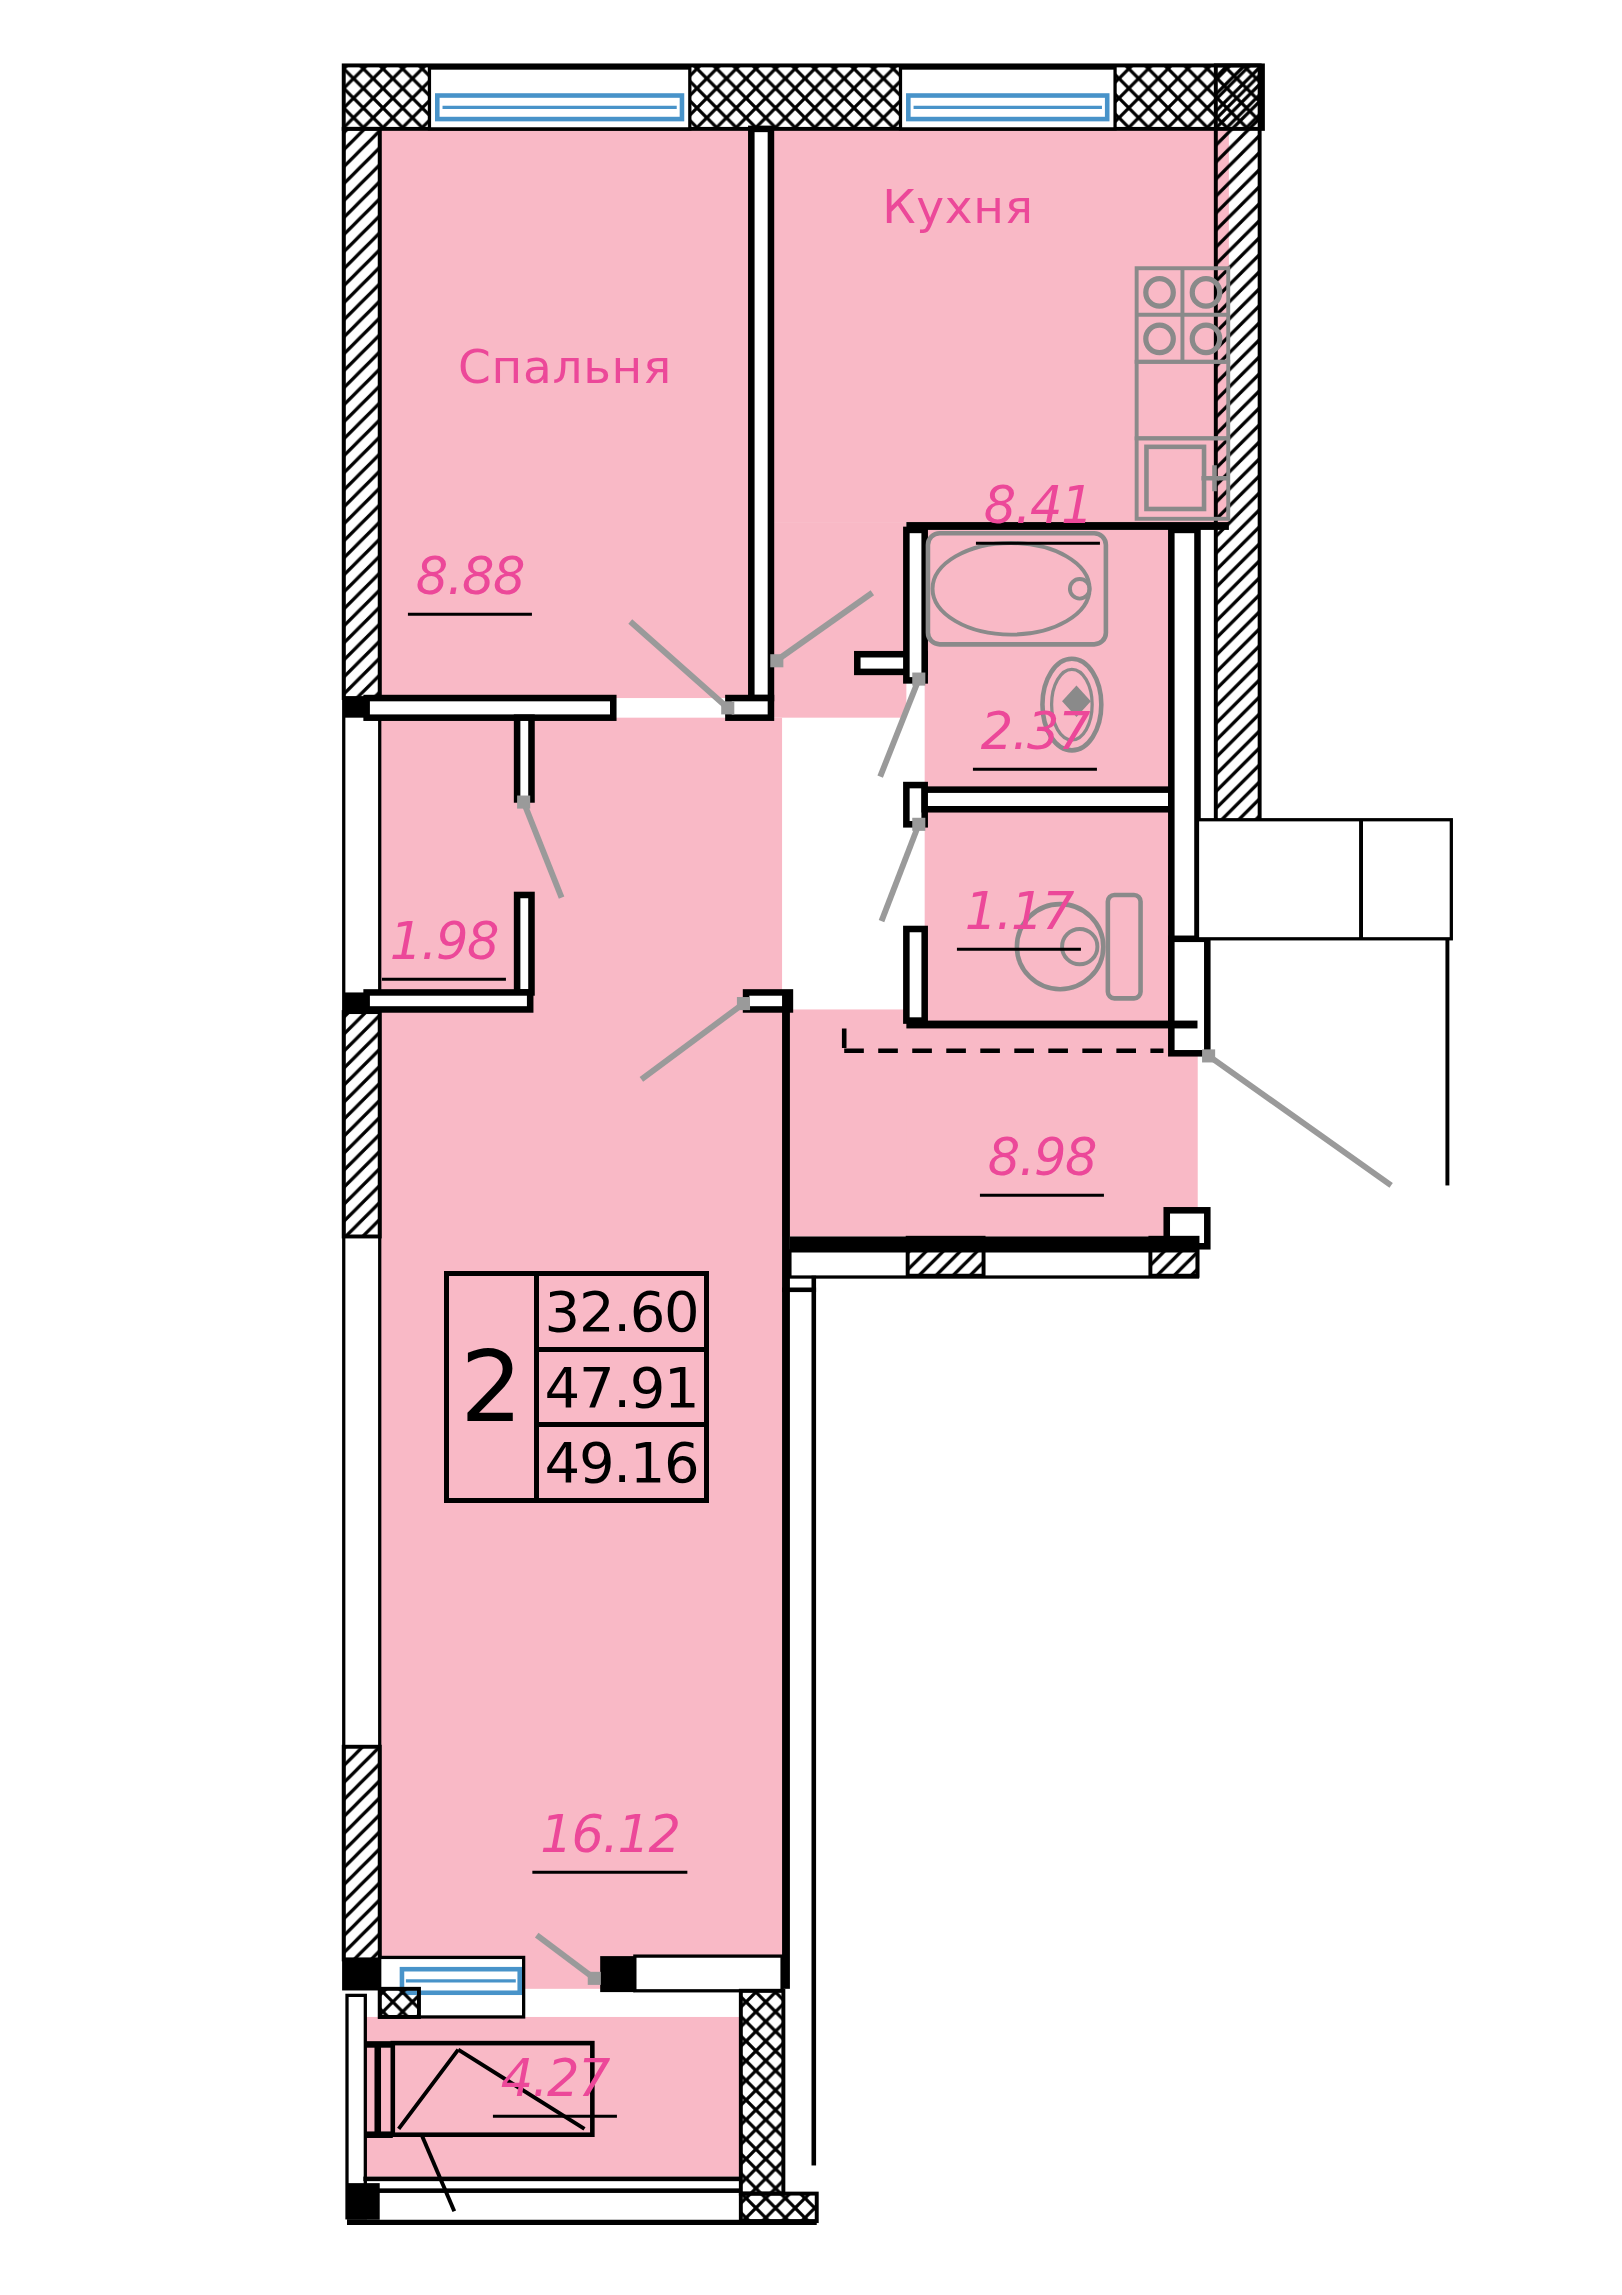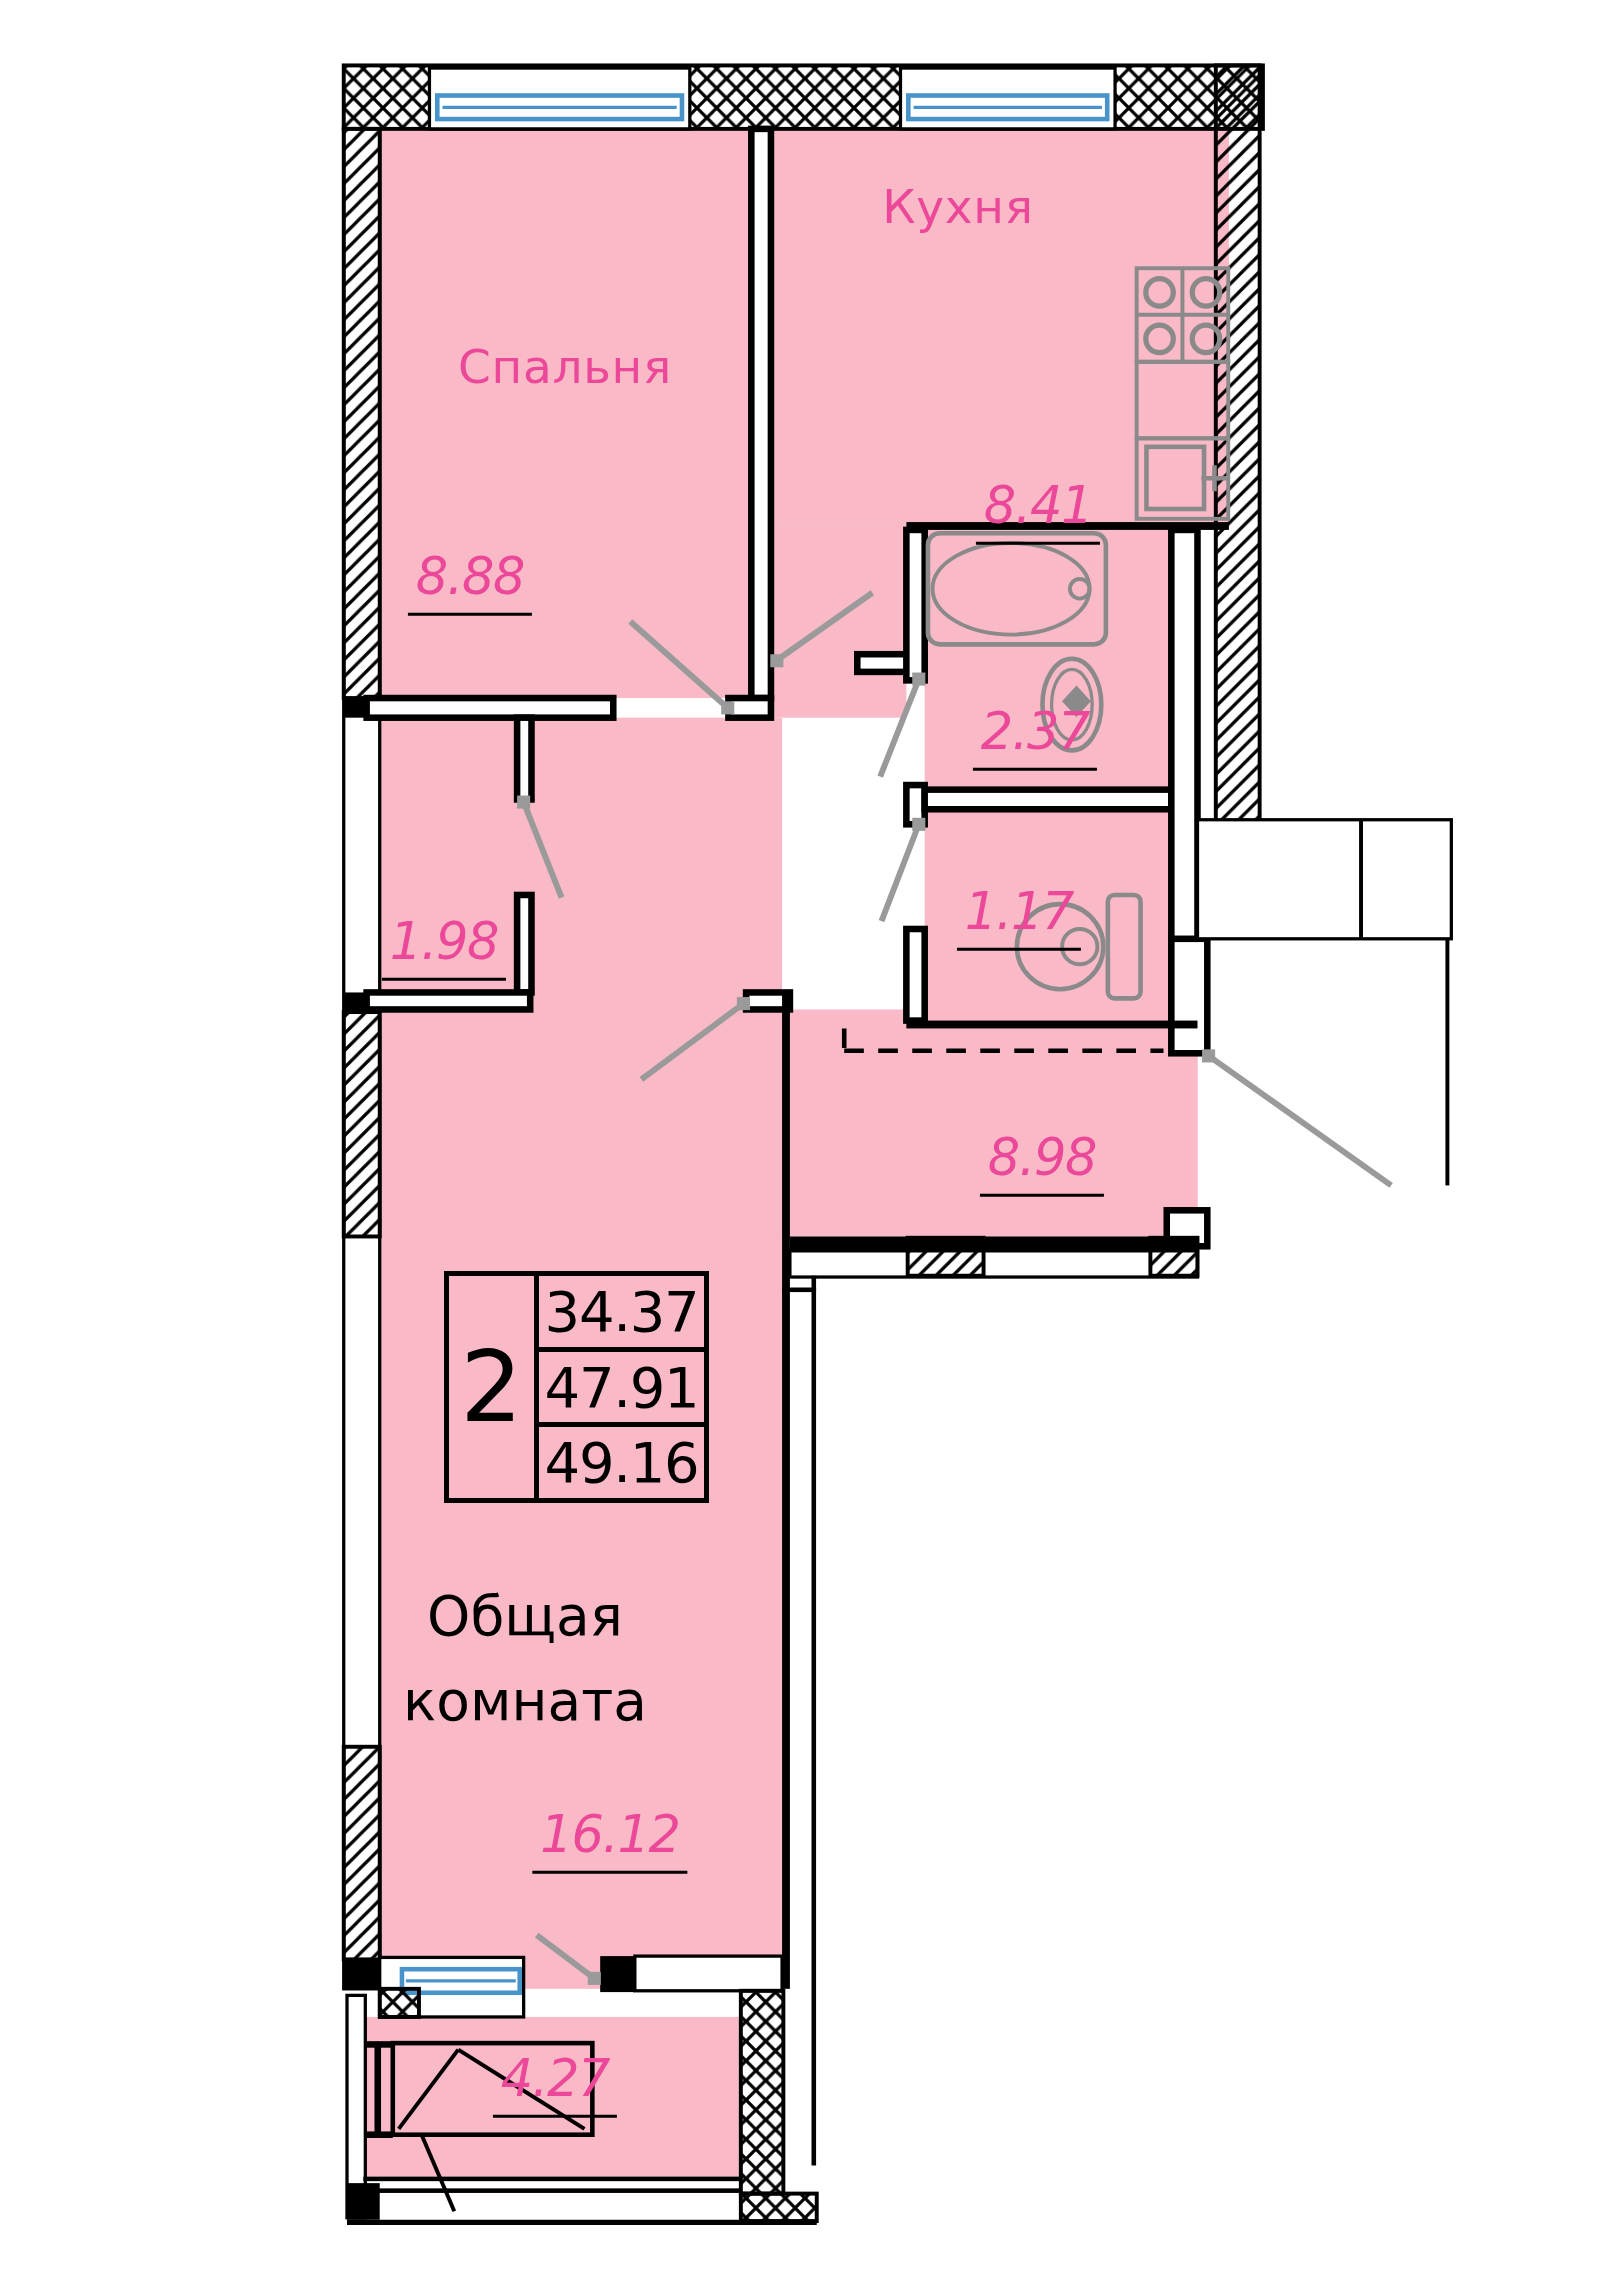--- a/index.html
+++ b/index.html
@@ -226,25 +226,24 @@
 <div class="lbl area" style="left:470px;top:581px;">8.88</div>
 <div class="lbl area" style="left:1038px;top:466px;margin-top:44px;">8.41</div>
 <div class="lbl area" style="left:1035px;top:736px;">2.37</div>
 <div class="lbl area" style="left:1019px;top:916px;">1.17</div>
 <div class="lbl area" style="left:444px;top:946px;">1.98</div>
 <div class="lbl area" style="left:1042px;top:1162px;">8.98</div>
 <div class="lbl area" style="left:610px;top:1839px;">16.12</div>
 <div class="lbl area" style="left:555px;top:2083px;">4.27</div>
 
 
-<div class="living-label">Общая комната</div>
 
 <div class="info">
   <div class="left">2</div>
   <div class="right">
-    <div class="cell">34.37</div>
+    <div class="cell">32.60</div>
     <div class="cell">47.91</div>
     <div class="cell">49.16</div>
   </div>
 </div>
 
 </div>
 
 
 </body></html>

